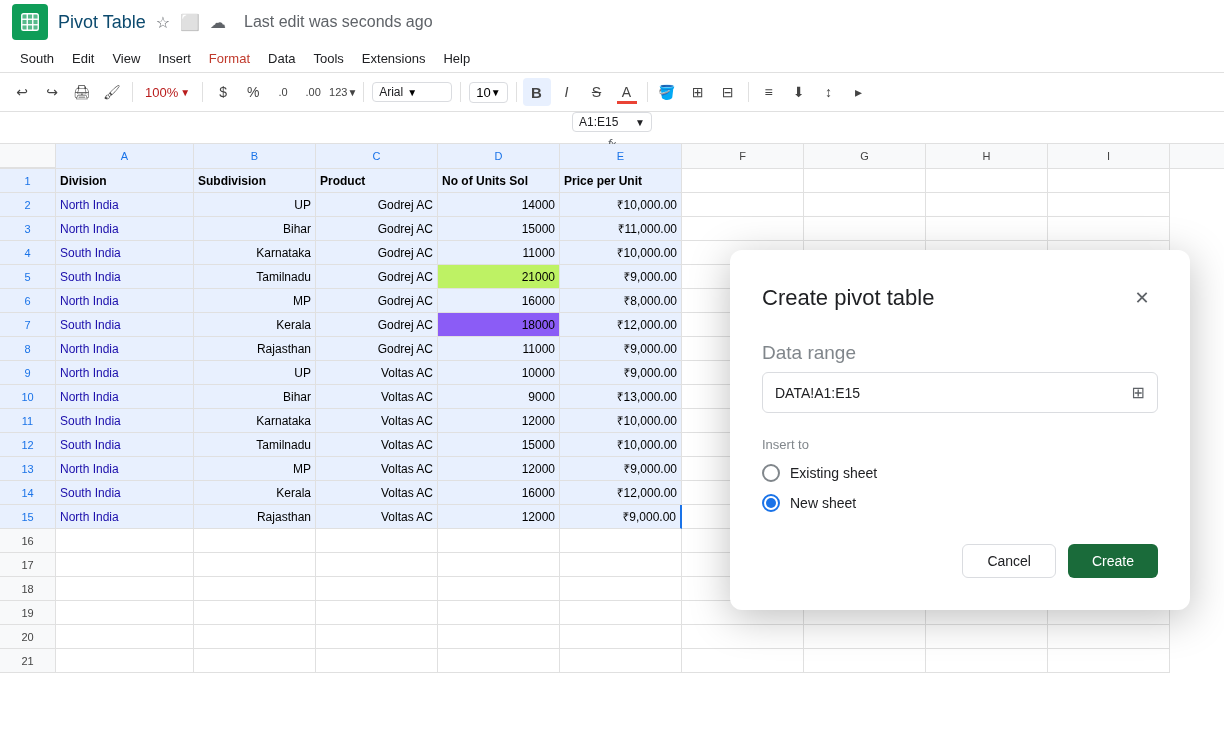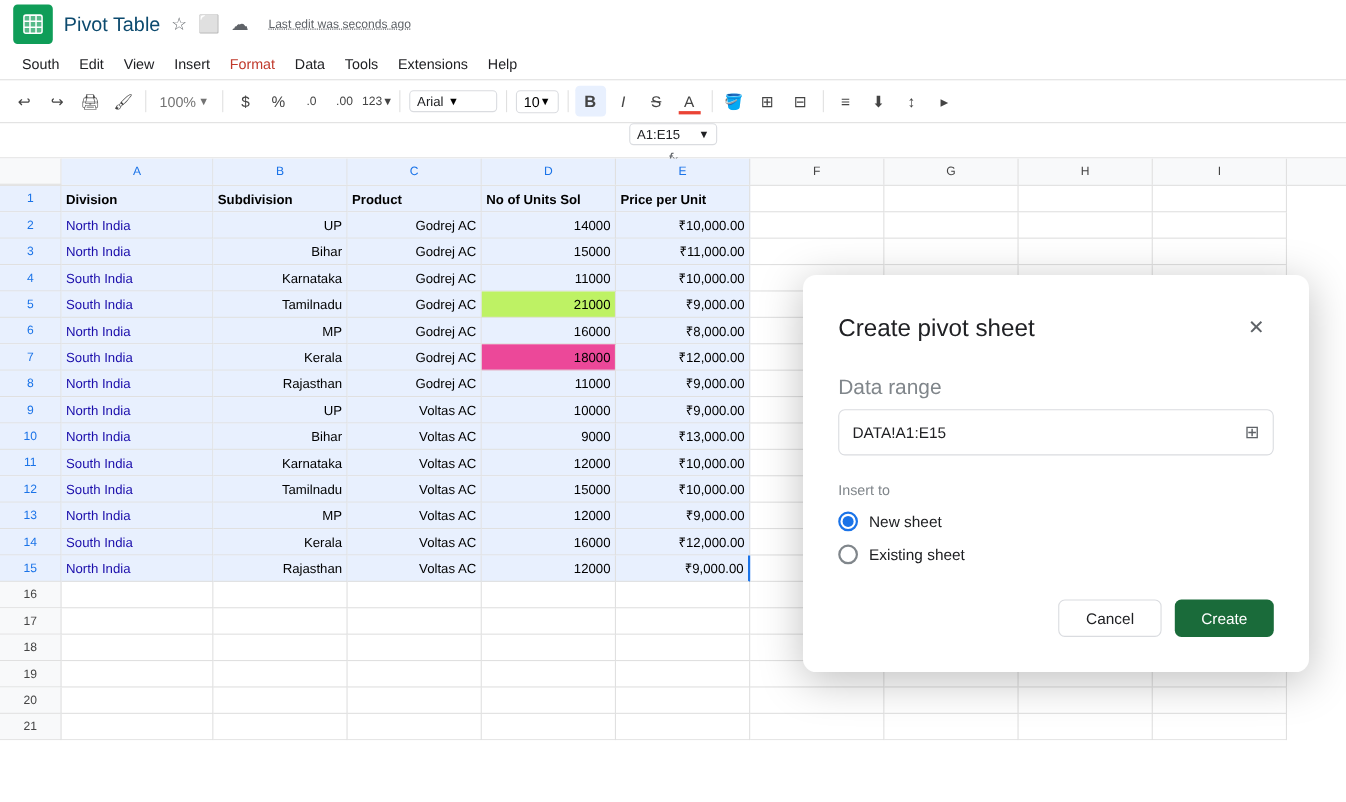--- a/index.html
+++ b/index.html
@@ -5,31 +5,31 @@
     * { box-sizing: border-box; margin: 0; padding: 0; }
     body { font-family: Arial, sans-serif; font-size: 13px; background: #fff; overflow: hidden; width: 1224px; height: 729px; }
 
     
     .top-bar { display: flex; align-items: center; height: 44px; padding: 0 12px; gap: 10px; background: #fff; }
     .app-icon { width: 36px; height: 36px; background: #0F9D58; border-radius: 4px; display: flex; align-items: center; justify-content: center; flex-shrink: 0; }
     .app-icon svg { width: 22px; height: 22px; }
     .doc-title { font-size: 18px; color: #0c4a6e; font-weight: 400; }
     .top-icons { display: flex; align-items: center; gap: 10px; color: #5f6368; }
     .top-icon { font-size: 16px; cursor: pointer; }
-    .last-edit { color: #5f6368; font-size: 11px; margin-left: 8px; text-decoration: underline; text-decoration-style: dotted; cursor: pointer; }
+    .last-edit { color: #5f6368; font-size: 16px; margin-left: 8px; text-decoration-style: dotted; cursor: pointer; }
 
     
     .menu-bar { display: flex; align-items: center; height: 28px; padding: 0 12px; gap: 2px; }
     .menu-item { padding: 3px 8px; border-radius: 4px; cursor: pointer; font-size: 13px; color: #202124; }
 
     
     .toolbar { display: flex; align-items: center; height: 40px; padding: 0 8px; gap: 2px; border-top: 1px solid #e0e0e0; border-bottom: 1px solid #e0e0e0; }
     .tb-btn { display: flex; align-items: center; justify-content: center; width: 28px; height: 28px; border-radius: 4px; cursor: pointer; color: #444; font-size: 14px; }
     .tb-sep { width: 1px; height: 20px; background: #e0e0e0; margin: 0 4px; }
-    .tb-zoom { display: flex; align-items: center; gap: 2px; padding: 2px 6px; border-radius: 4px; cursor: pointer; font-size: 13px; color: #737373; }
+    .tb-zoom { display: flex; align-items: center; gap: 2px; padding: 2px 6px; border-radius: 4px; cursor: pointer; font-size: 13px; color: #b91c1c; }
     .font-size-box { display: flex; align-items: center; border: 1px solid #dadce0; border-radius: 4px; padding: 2px 6px; margin: 0 2px; cursor: pointer; font-size: 13px; }
     .bold-btn { font-weight: bold; font-size: 15px; background: #e8f0fe; border-radius: 4px; }
     .tb-color-btn { position: relative; }
     .color-underline { position: absolute; bottom: 2px; left: 4px; right: 4px; height: 3px; background: #EA4335; }
 
     
     .formula-bar { display: flex; align-items: center; height: 32px; border-bottom: 1px solid #e0e0e0; padding: 0 4px; gap: 4px; flex-direction: column; }
     .cell-ref { width: 80px; border: 1px solid #dadce0; border-radius: 4px; padding: 2px 6px; font-size: 12px; color: #202124; display: flex; align-items: center; justify-content: space-between; }
     .fx-icon { color: #5f6368; font-size: 13px; padding: 0 8px; }
     .formula-val { font-size: 13px; color: #202124; }
@@ -265,21 +265,21 @@
     <div class="cell cell-f"></div>
     <div class="cell cell-g"></div>
     <div class="cell cell-h"></div>
     <div class="cell cell-i"></div>
   </div>
       <div class="sheet-row">
     <div class="row-num active">7</div>
     <div class="cell cell-a" style="background:#e8f0fe;color:#1a0dab;">South India</div>
     <div class="cell cell-b" style="background:#e8f0fe;justify-content:flex-end;">Kerala</div>
     <div class="cell cell-c" style="background:#e8f0fe;justify-content:flex-end;">Godrej AC</div>
-    <div class="cell cell-d" style="background:#ec4899;justify-content:flex-end;">18000</div>
+    <div class="cell cell-d" style="background:#8b5cf6;justify-content:flex-end;">18000</div>
     <div class="cell cell-e" style="background:#e8f0fe;justify-content:flex-end;">₹12,000.00</div>
     <div class="cell cell-f"></div>
     <div class="cell cell-g"></div>
     <div class="cell cell-h"></div>
     <div class="cell cell-i"></div>
   </div>
       <div class="sheet-row">
     <div class="row-num active">8</div>
     <div class="cell cell-a" style="background:#e8f0fe;color:#1a0dab;">North India</div>
     <div class="cell cell-b" style="background:#e8f0fe;justify-content:flex-end;">Rajasthan</div>
@@ -446,37 +446,37 @@
     <div class="cell cell-g"></div>
     <div class="cell cell-h"></div>
     <div class="cell cell-i"></div>
   </div>
     </div>
 </div>
 
 <div class="dialog-overlay">
   <div class="dialog">
     <div class="dialog-header">
-      <span class="dialog-title">Create pivot sheet</span>
+      <span class="dialog-title">Create pivot table</span>
       <div class="dialog-close">✕</div>
     </div>
     <div class="dialog-label">Data range</div>
     <div class="data-range-box">
       <span class="data-range-val">DATA!A1:E15</span>
       <span class="range-grid-icon">⊞</span>
     </div>
     <div class="insert-to-label">Insert to</div>
     <div class="radio-group">
       <div class="radio-item">
+        <div class="radio-circle unchecked"></div>
+        <span class="radio-label">Existing sheet</span>
+      </div>
+      <div class="radio-item">
         <div class="radio-circle checked"></div>
         <span class="radio-label">New sheet</span>
       </div>
-      <div class="radio-item">
-        <div class="radio-circle unchecked"></div>
-        <span class="radio-label">Existing sheet</span>
-      </div>
     </div>
     <div class="dialog-actions">
       <button class="btn-cancel">Cancel</button>
       <button class="btn-create">Create</button>
     </div>
   </div>
 </div>
 
 </body></html>

